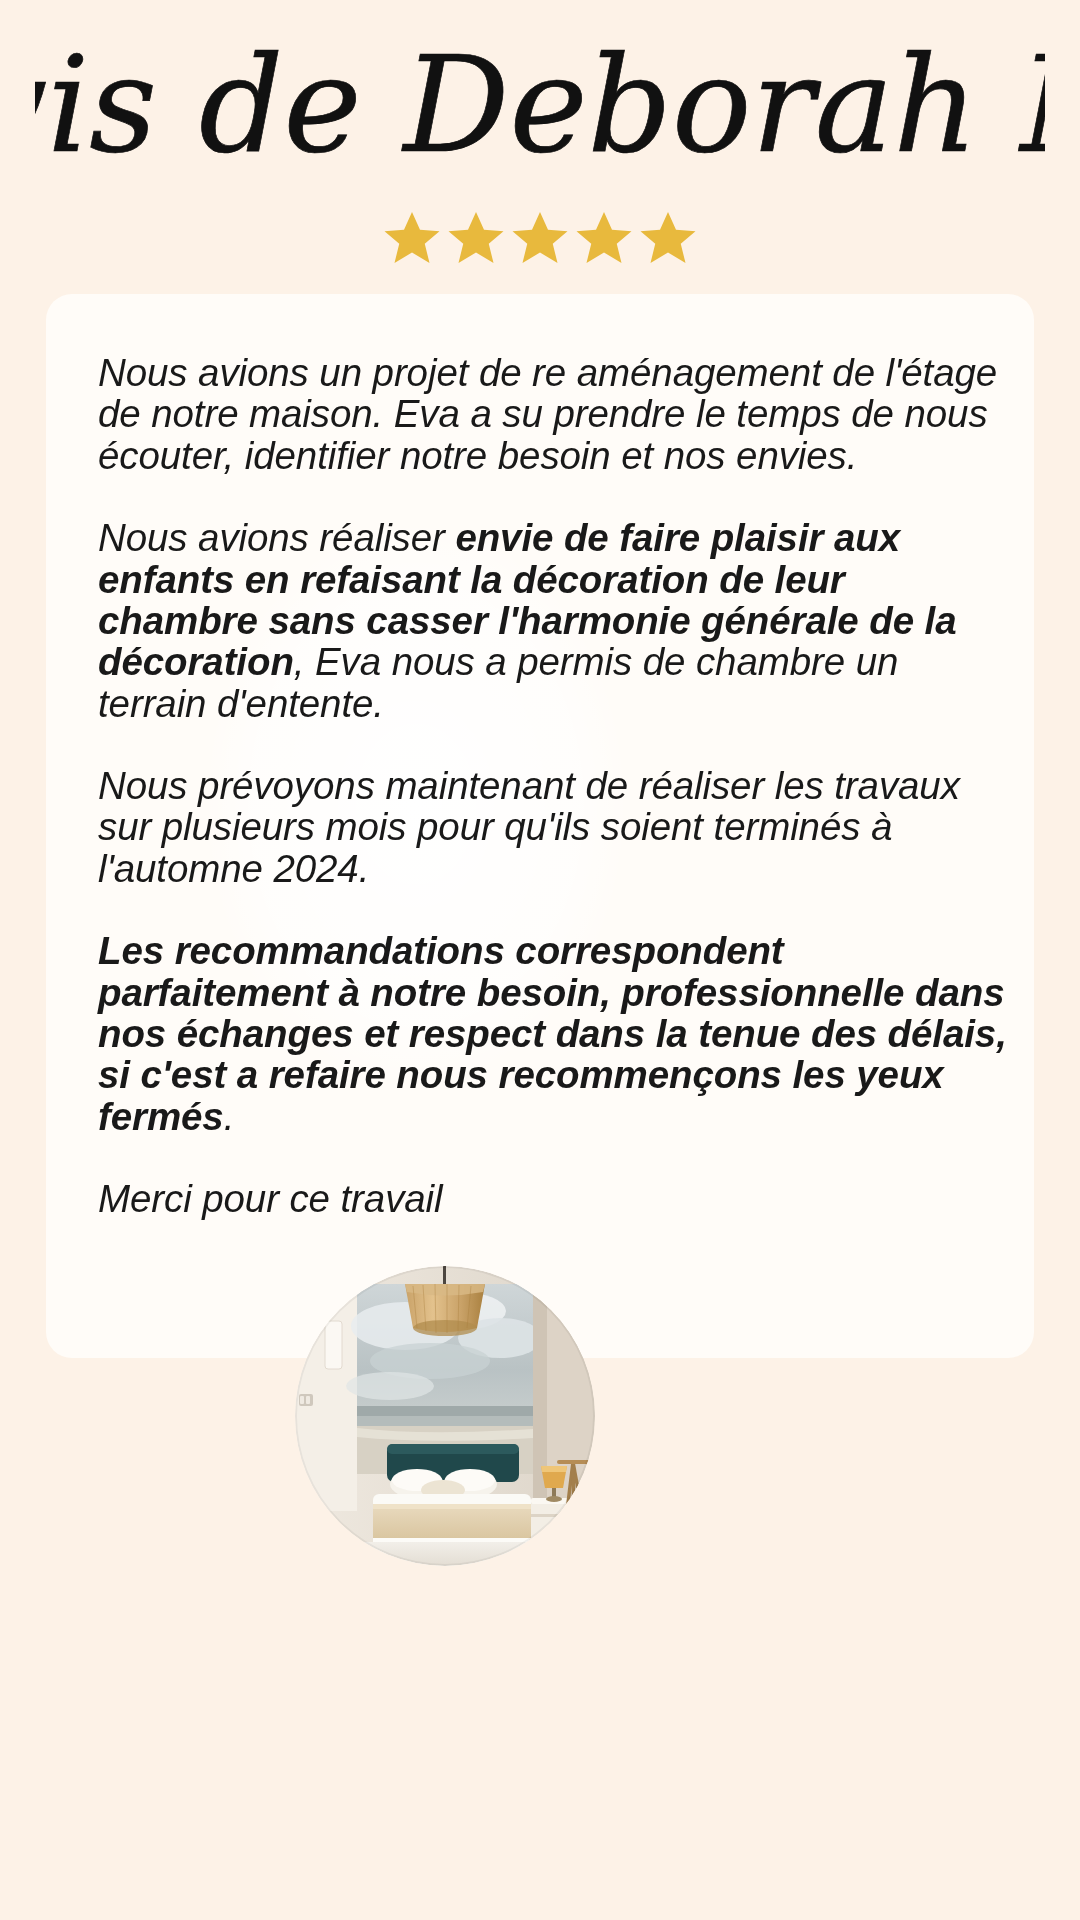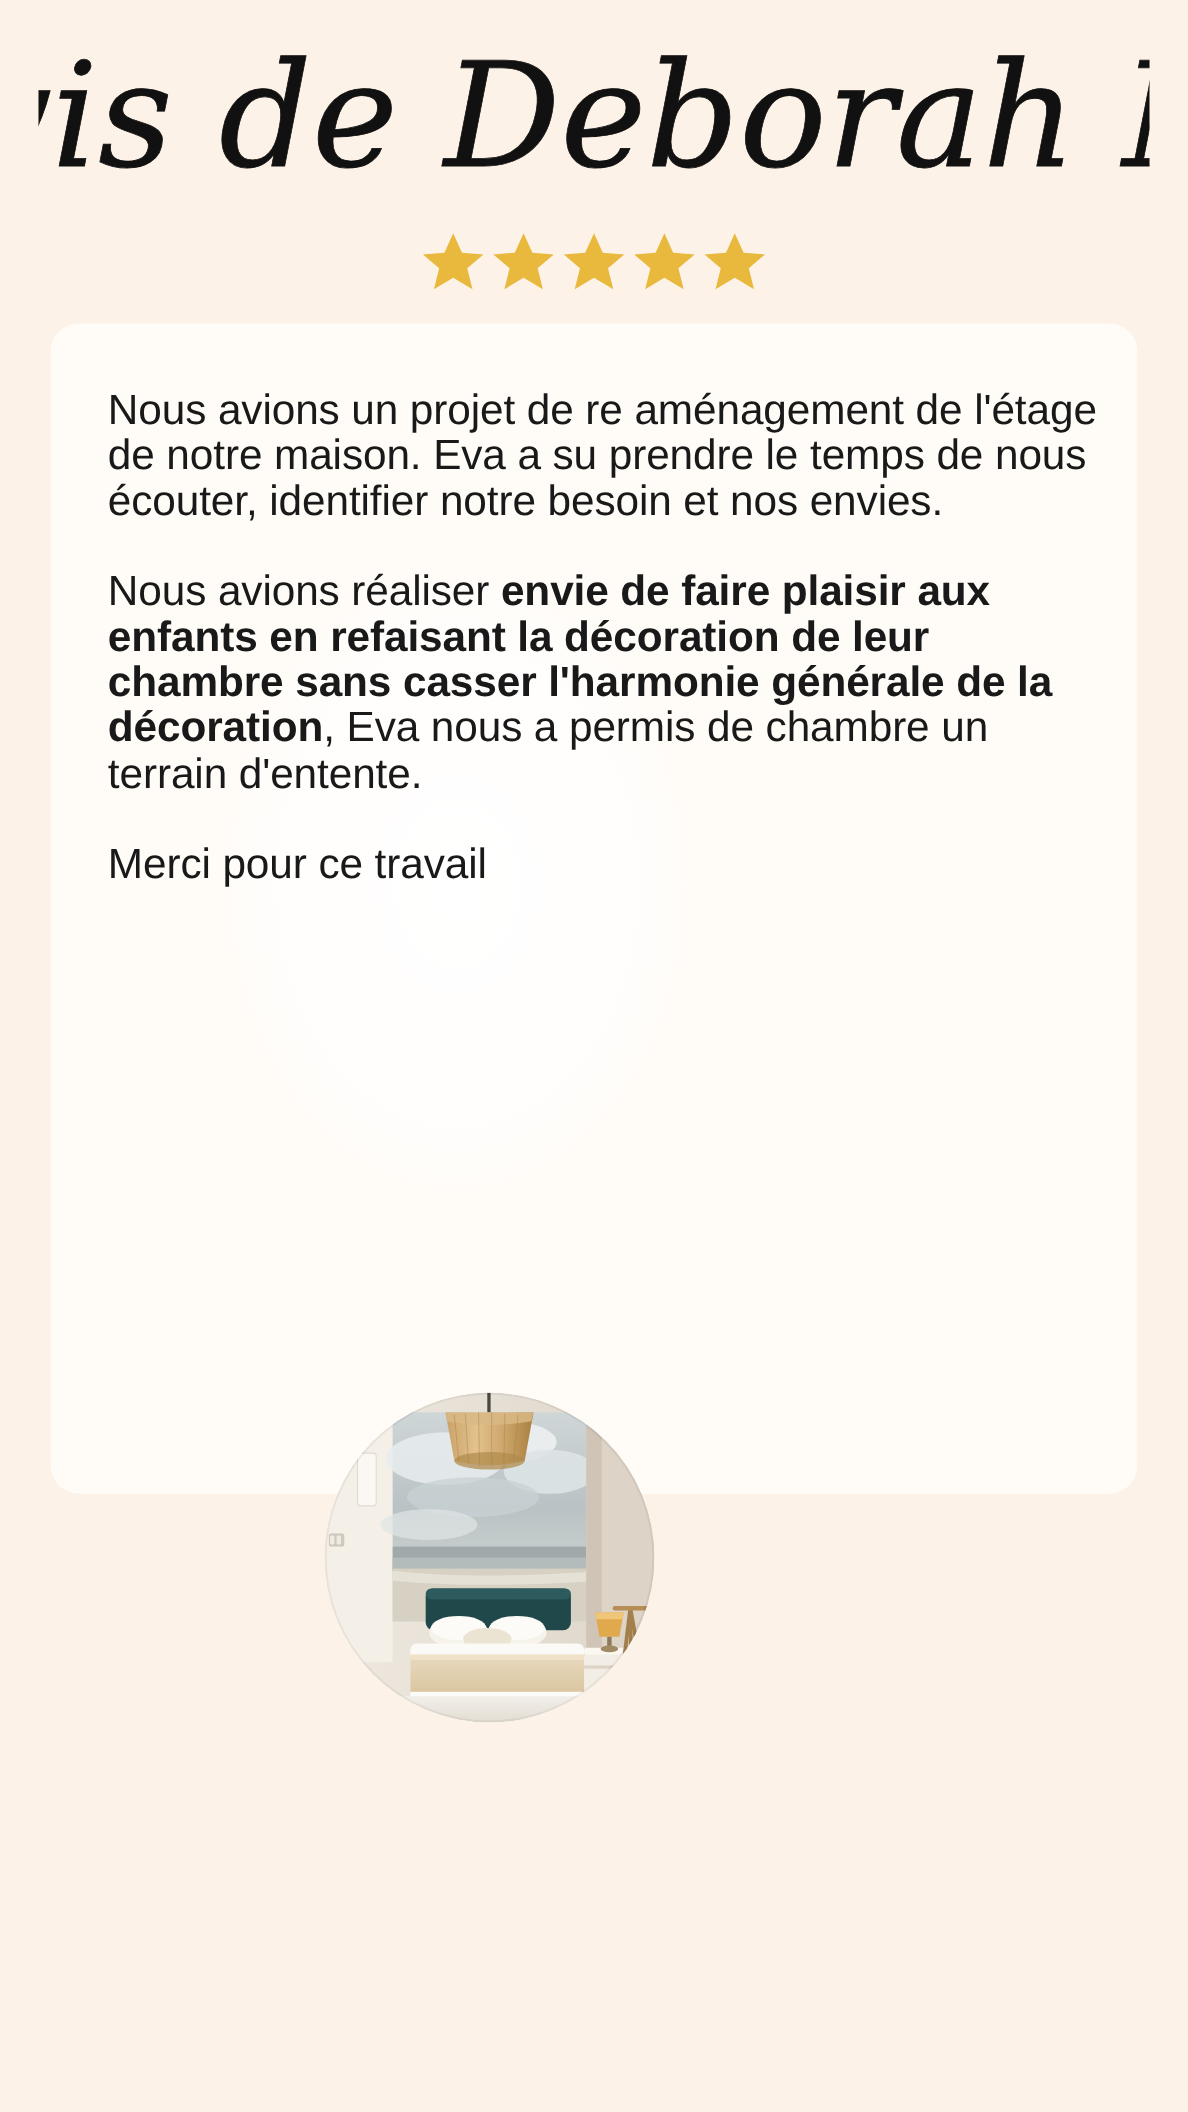--- a/index.html
+++ b/index.html
@@ -81,20 +81,21 @@
     pointer-events: none;
   }
   .card-body {
     position: relative;
     padding: 22px 24px 0 52px;
     font-size: 38.5px;
     line-height: 1.075;
     color: #191919;
     letter-spacing: -0.1px;
     font-weight: 400;
+    font-style: italic;
   }
   .para {
     margin: 0 0 41px 0;
   }
   .para:last-child {
     margin-bottom: 16px;
   }
   .para b {
     font-weight: 700;
   }
@@ -142,20 +143,22 @@
     <svg class="star" viewBox="0 0 24 24">
       <polygon points="12,1.6 15.2,8.7 23,9.3 17.1,14.3 19,22 12,17.8 5,22 6.9,14.3 1,9.3 8.8,8.7" fill="#e8b93d"></polygon>
     </svg>
   </div>
 
   <div class="card">
     <div class="card-glow"></div>
     <div class="card-body" id="review-body">
         <p class="para"><span>Nous avions un projet de re aménagement de l'étage de notre maison. Eva a su prendre le temps de nous écouter, identifier notre besoin et nos envies.</span></p>
         <p class="para"><span>Nous avions réaliser </span><b>envie de faire plaisir aux enfants en refaisant la décoration de leur chambre sans casser l'harmonie générale de la décoration</b><span>, Eva nous a permis de chambre un terrain d'entente.</span></p>
+        <p class="para"><span>Nous prévoyons maintenant de réaliser les travaux sur plusieurs mois pour qu'ils soient terminés à l'automne 2024.</span></p>
+        <p class="para"><b>Les recommandations correspondent parfaitement à notre besoin, professionnelle dans nos échanges et respect dans la tenue des délais, si c'est a refaire nous recommençons les yeux fermés</b><span>.</span></p>
         <p class="para"><span>Merci pour ce travail</span></p>
       </div>
   </div>
 
   <div class="photo">
     <svg viewBox="0 0 300 300">
       <defs>
         <clipPath id="circ">
             <circle cx="150" cy="150" r="150"></circle>
           </clipPath>

